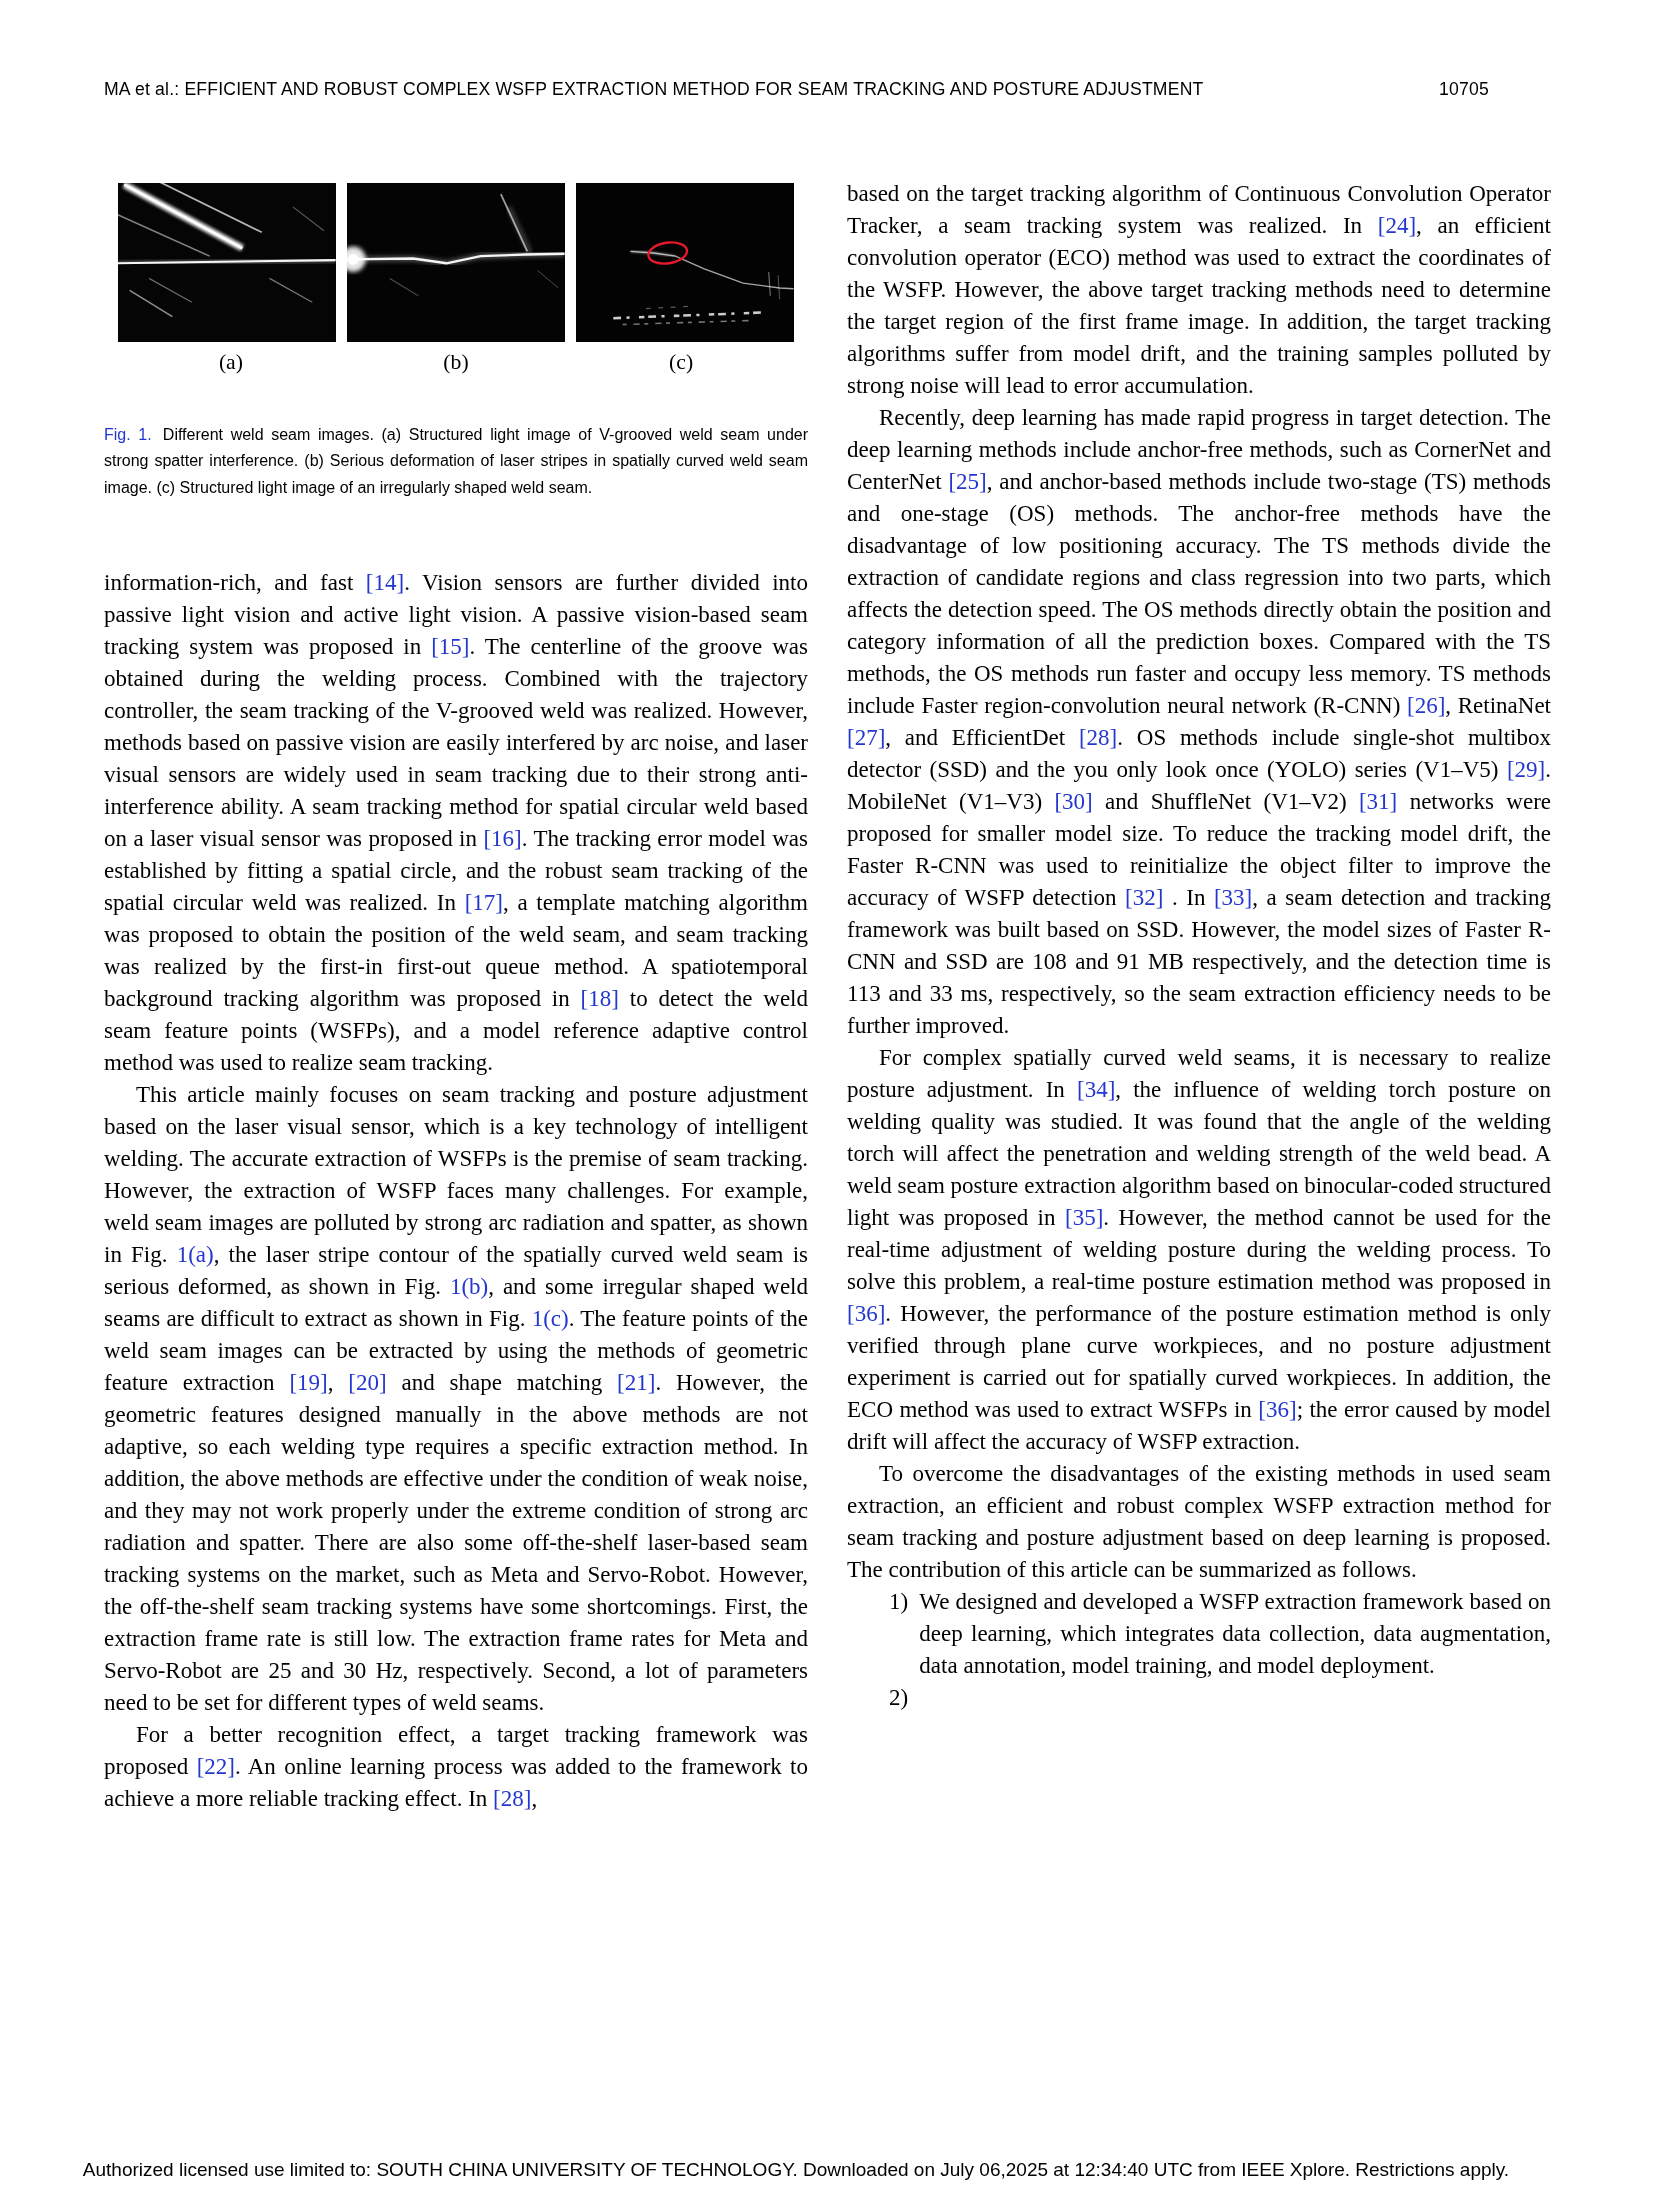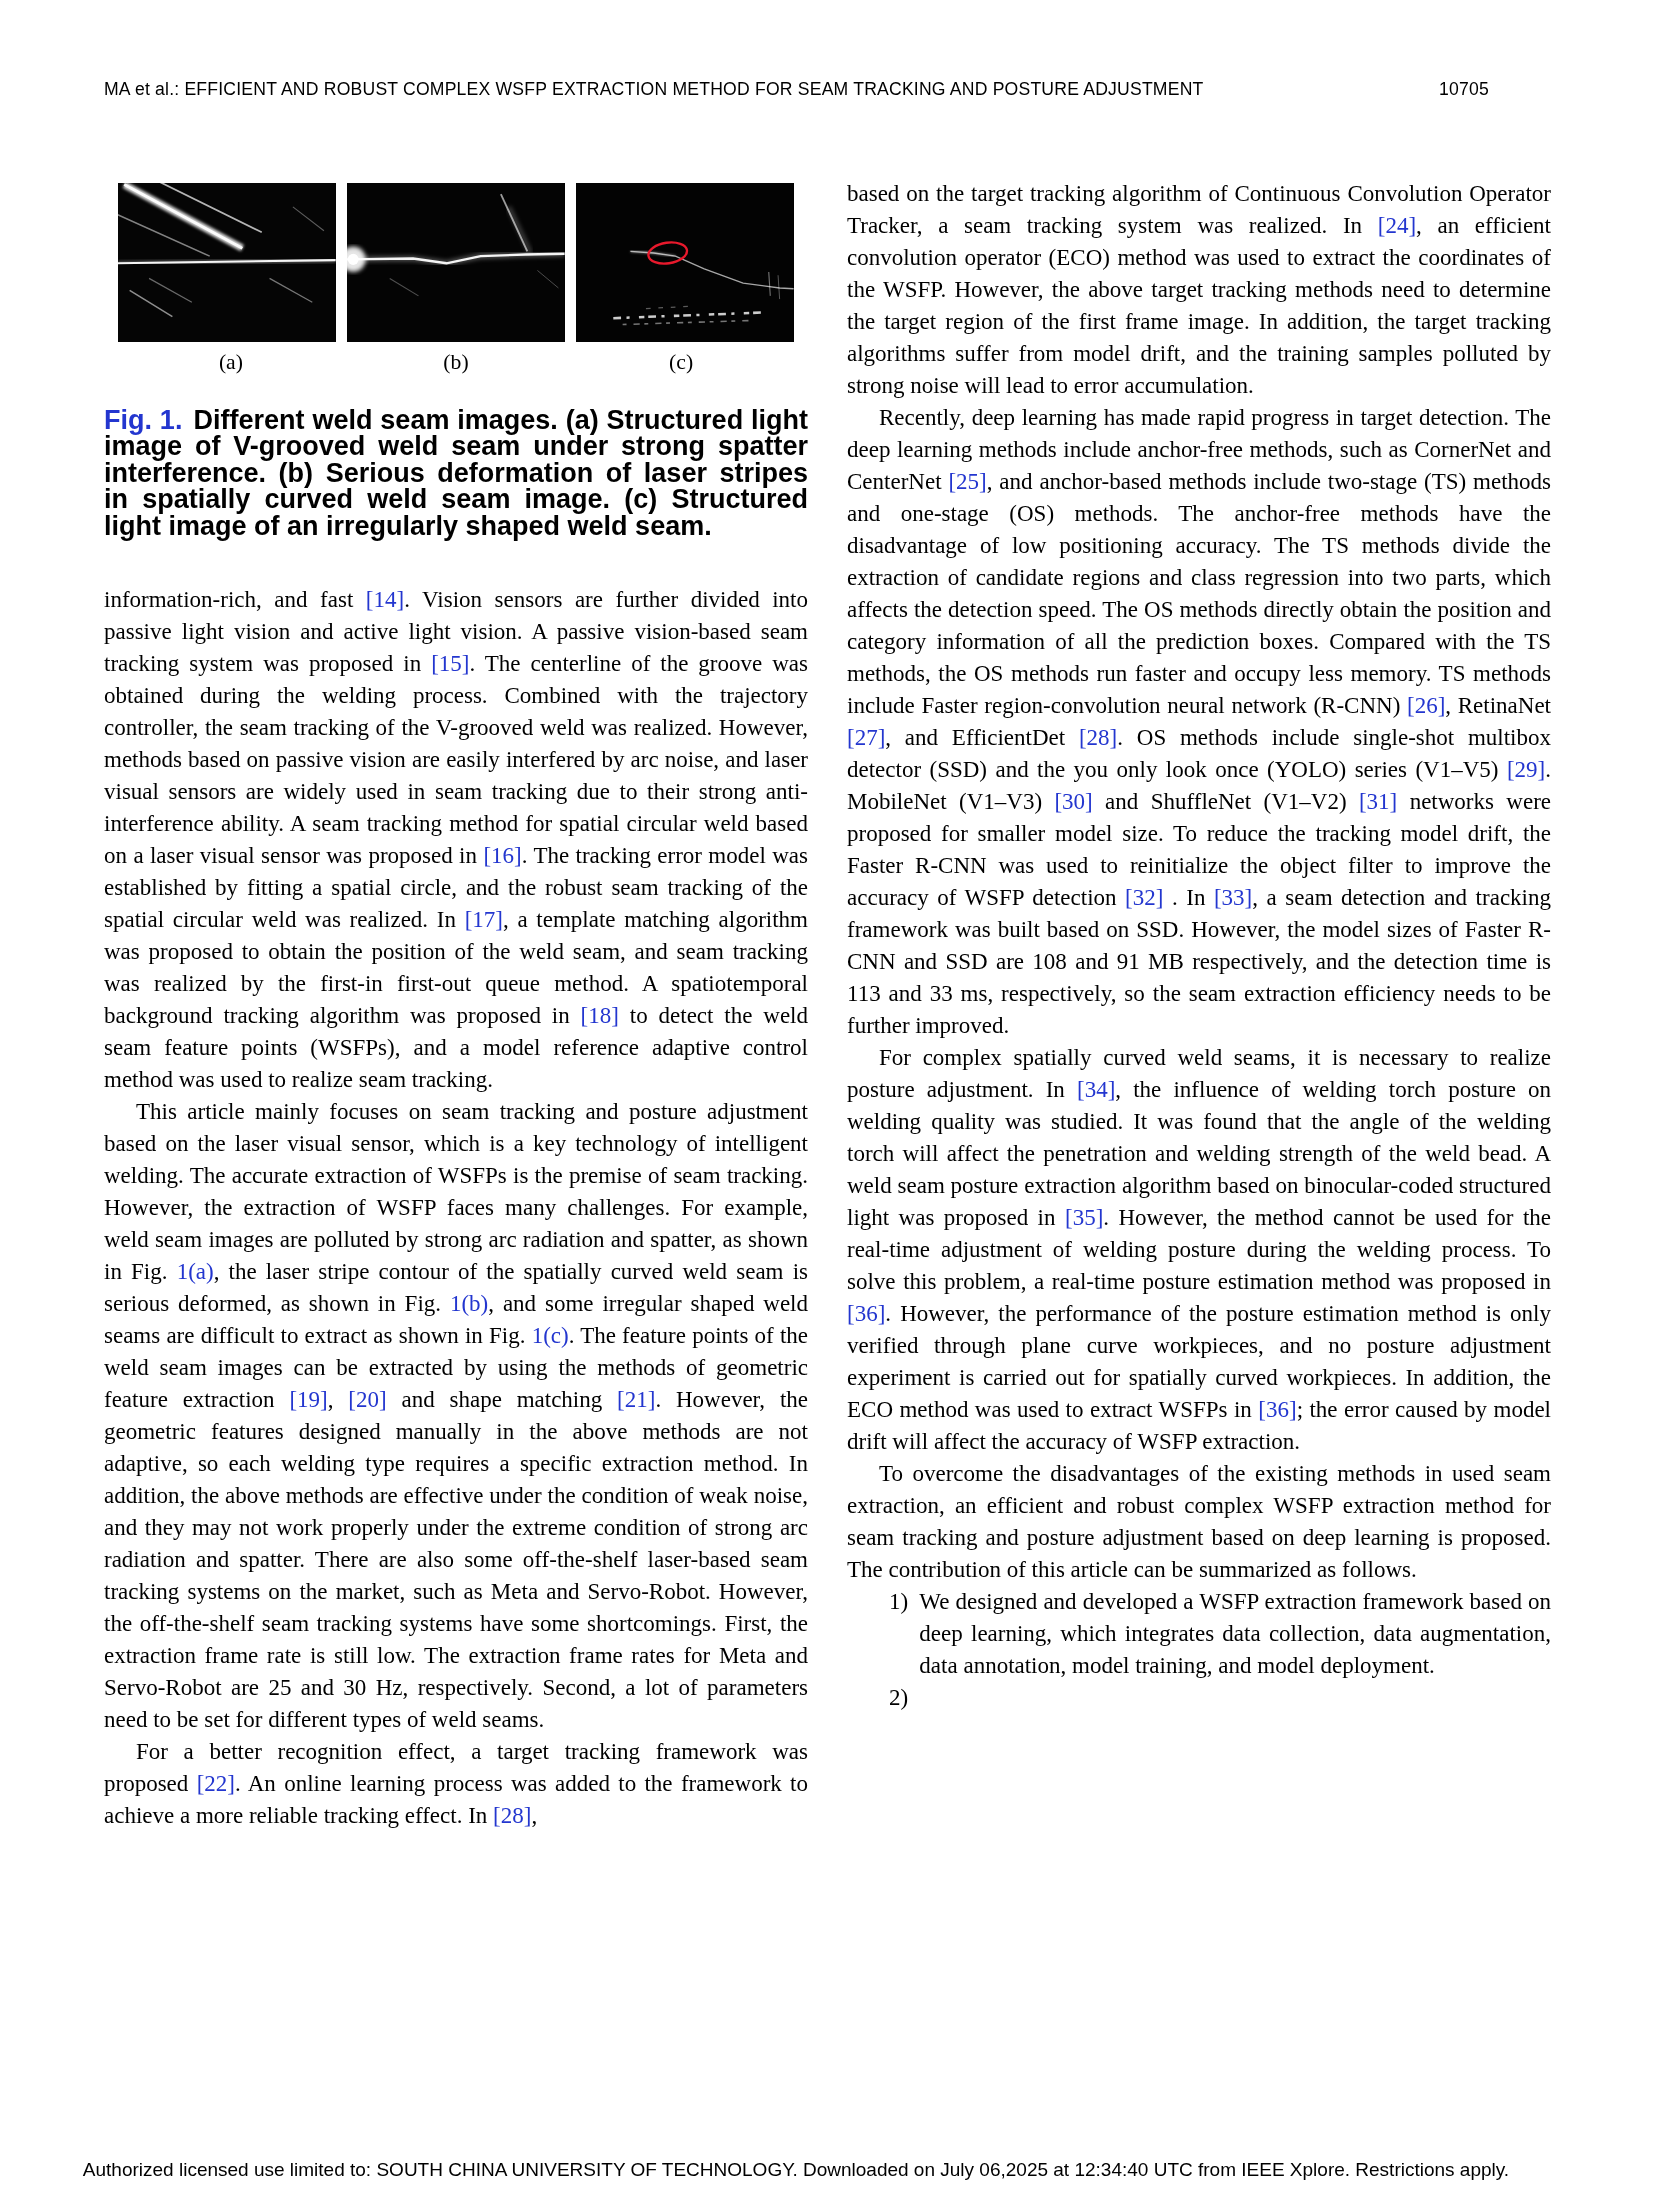--- a/index.html
+++ b/index.html
@@ -47,30 +47,29 @@
   }
   .fig-img svg { display: block; width: 100%; height: 100%; }
   .fig-labels {
     display: flex;
     padding: 0 14.4px;
     margin-top: 8px;
     font-size: 21.7px;
   }
   .fig-labels span { flex: 1; text-align: center; }
   .fig-caption {
-    margin-top: 32px;
+    margin-top: 47px;
     font-family: "Liberation Sans", sans-serif;
-    font-size: 27px;
+    font-size: 16px;
     line-height: 26.5px;
     text-align: justify;
-    font-weight: bold;
   }
   .fig-caption .cap-label { color: var(--citation-link); margin-right: 11.2px; }
 
-  .body-text { margin-top: 45px; }
+  .body-text { margin-top: 66px; }
   .body-text p, .col-right p {
     margin: 0;
     font-size: 23px;
     line-height: 32px;
     text-align: justify;
   }
   p.indent { text-indent: 32px; }
 
   .cite { color: var(--citation-link); }
 

